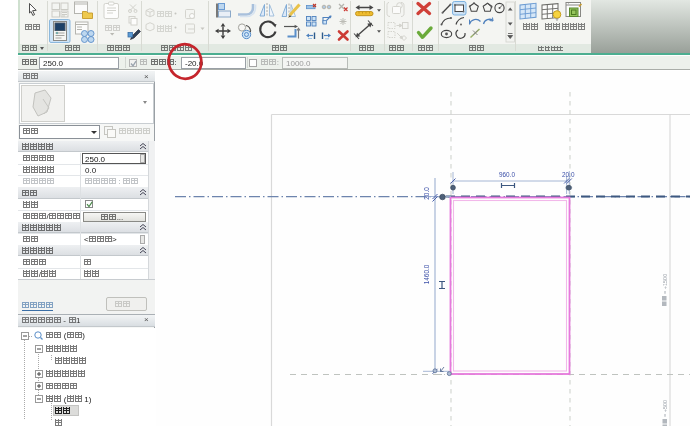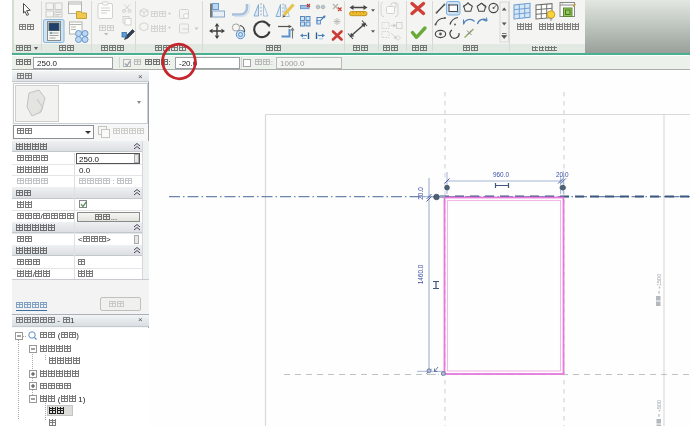--- a/index.html
+++ b/index.html
@@ -1,20 +1,20 @@
 <!DOCTYPE html>
 <html><head><meta charset="utf-8"><style>
 *{margin:0;padding:0;box-sizing:border-box}
 html,body{width:690px;height:426px;overflow:hidden;background:#fff;font-family:"Liberation Sans",sans-serif}
 .a{position:absolute}
 b{display:inline-block;width:.88em;height:.8em;margin:0 .05em;vertical-align:-.04em;opacity:.6;
 background:repeating-linear-gradient(0deg,currentColor 0 1px,transparent 1px 2.7px),repeating-linear-gradient(90deg,currentColor 0 1px,transparent 1px 3.2px)}
 .lbl{font-size:8px;color:#2e2e2e;white-space:nowrap}
 </style></head><body>
-<div class="a" style="left:12px;top:0;width:548px;height:426px;background:#fff">
+<div class="a" style="left:18px;top:0;width:548px;height:426px;background:#fff">
 
 <div class="a" style="left:0;top:0;width:573px;height:53px;background:#f4f5f2"></div>
 <div class="a" style="left:0;top:0;width:2px;height:53px;background:#cfe0cf"></div>
 
 <div class="a" style="left:2px;top:44px;width:571px;height:9px;background:#e2e9e2"></div>
 
 <div class="a" style="left:573px;top:0;width:117px;height:53px;background:linear-gradient(#e2e7e2,#99a099)"></div>
 
 <div class="a" style="left:0;top:53px;width:690px;height:2px;background:#4cae90"></div>
 

